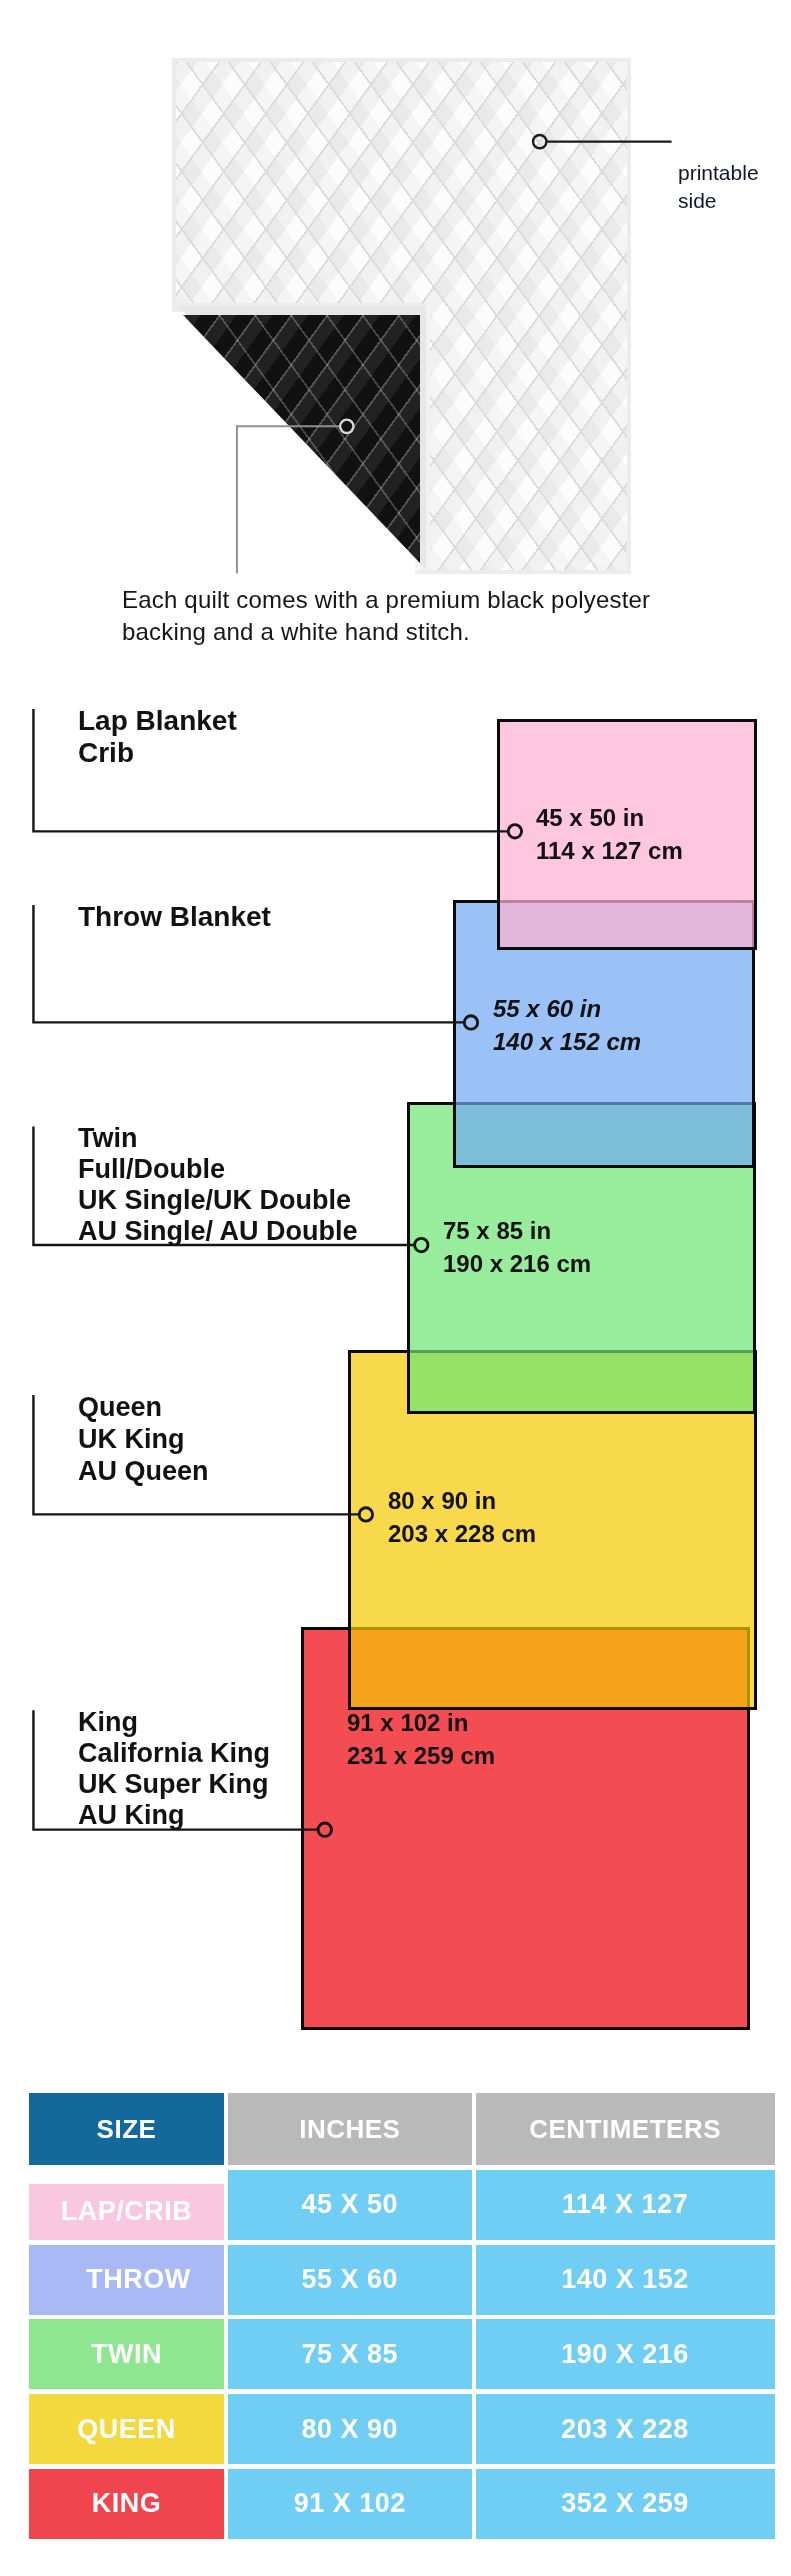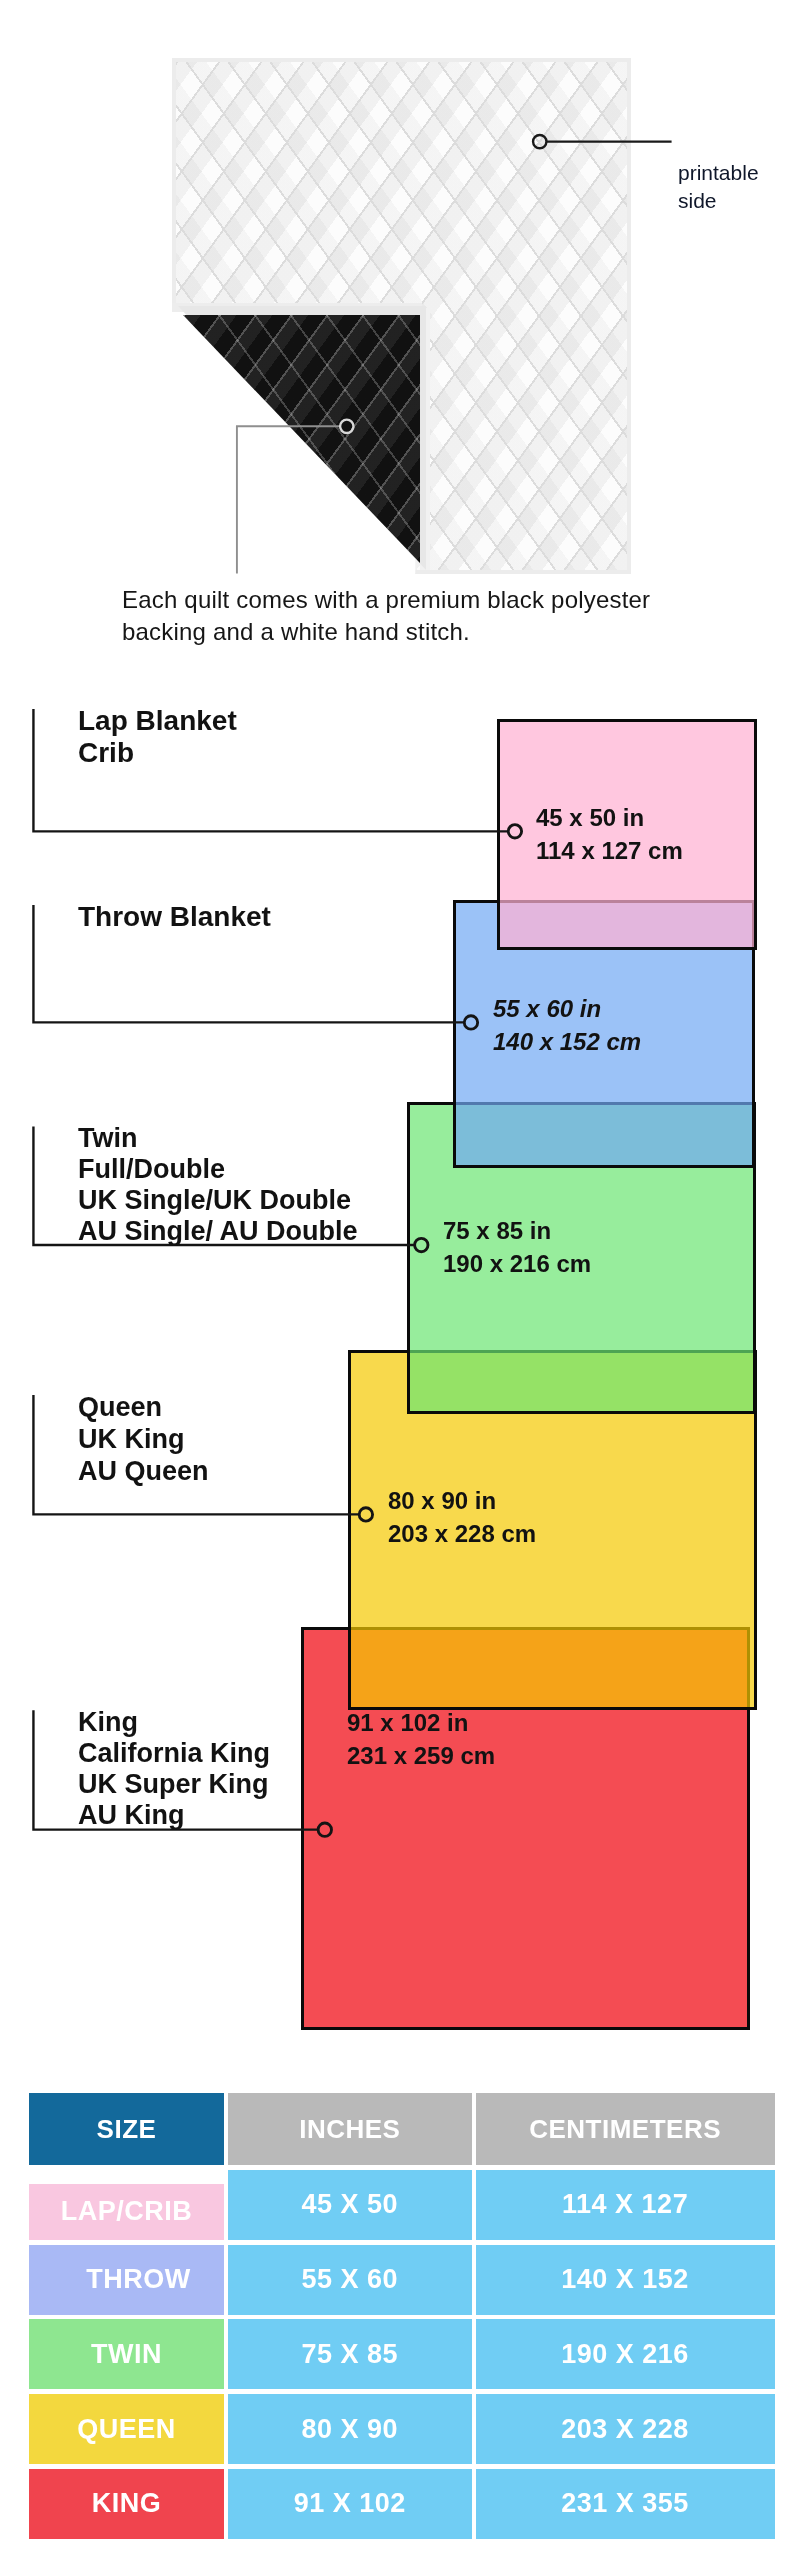--- a/index.html
+++ b/index.html
@@ -176,17 +176,17 @@
     <div class="cell td sz-twin">TWIN</div>
     <div class="cell td val">75 X 85</div>
     <div class="cell td val">190 X 216</div>
 
     <div class="cell td sz-queen">QUEEN</div>
     <div class="cell td val">80 X 90</div>
     <div class="cell td val">203 X 228</div>
 
     <div class="cell td sz-king">KING</div>
     <div class="cell td val">91 X 102</div>
-    <div class="cell td val">231 X 355</div>
+    <div class="cell td val">352 X 259</div>
   </div>
 
 </div>
 
 
 </body></html>

